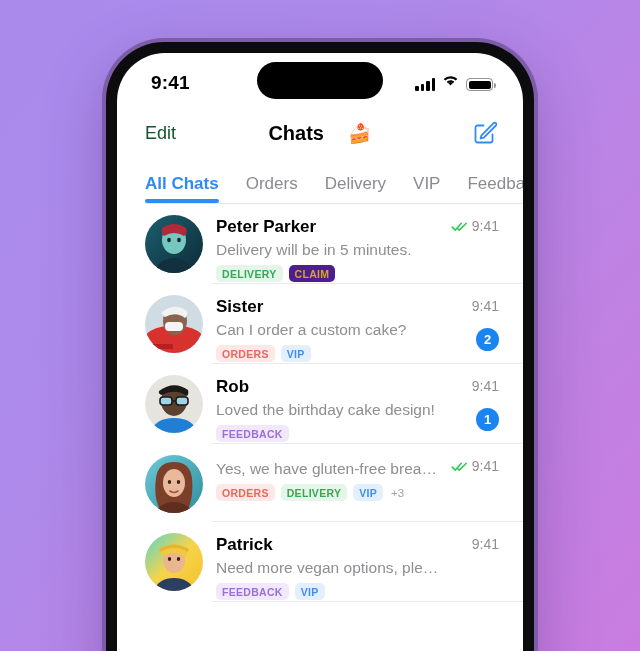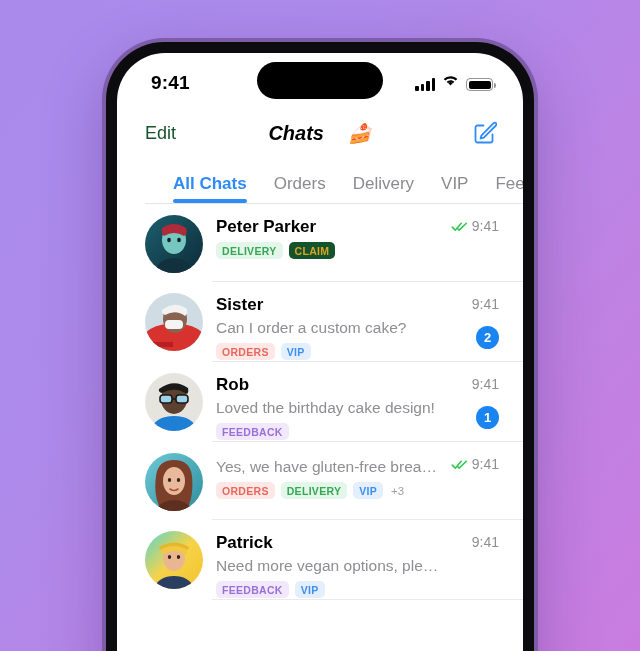--- a/index.html
+++ b/index.html
@@ -110,21 +110,20 @@
   #nav-title {
     font-size: 20px;
     font-weight: bold;
     color: #000;
     display: flex;
     align-items: center;
     gap: 24px;
     position: absolute;
     left: 50%;
     transform: translateX(-50%);
-    font-style: italic;
   }
   #cake-icon { font-size: 19px; }
   #compose-button { width: 26px; height: 26px; display: block; }
 
   
   #tab-bar {
     display: flex;
     align-items: flex-end;
     gap: 27px;
     padding: 8px 0 0 28px;
@@ -133,21 +132,21 @@
     position: relative;
     white-space: nowrap;
   }
   .tab {
     font-size: 17px;
     color: #8b8b90;
     padding-bottom: 9px;
     position: relative;
     flex: none;
   }
-  .tab.active { color: #2f8bf5; font-weight: bold; margin-left: 28px; }
+  .tab.active { color: #2f8bf5; font-weight: bold; }
   .tab.active::after {
     content: "";
     position: absolute;
     left: 0; right: 0; bottom: 0;
     height: 4px; border-radius: 2px;
     background: #2f8bf5;
   }
   #tab-divider {
     height: 1px;
     background: #e6e6ea;
@@ -201,21 +200,21 @@
   .tag-row { display: flex; align-items: center; gap: 6px; margin-top: 5px; flex-wrap: nowrap; }
   .tag {
     font-size: 10.5px;
     font-weight: bold;
     letter-spacing: .3px;
     padding: 2.5px 6px;
     border-radius: 5px;
     flex: none;
   }
   .tag-DELIVERY { color: #34a853; background: #e4f6e9; }
-  .tag-CLAIM    { color: #d9a520; background: #14532d; text-align: center; }
+  .tag-CLAIM    { color: #d9a520; background: #4c1d95; text-align: center; }
   .tag-ORDERS   { color: #e8685c; background: #fde8e7; }
   .tag-VIP      { color: #3d8ef0; background: #e3effd; }
   .tag-FEEDBACK { color: #9a6fd6; background: #f1e9fb; }
   .tag-more { font-size: 11.5px; color: #a0a0a6; font-weight: normal; padding: 2.5px 2px; flex: none; }
 
   .chat-meta {
     flex: none;
     margin-left: 8px;
     display: flex;
     flex-direction: column;
@@ -307,20 +306,21 @@
                 <rect width="58" height="58" fill="url(#pp)"></rect>
                 <ellipse cx="29" cy="25" rx="12" ry="14" fill="#76c7c0"></ellipse>
                 <path d="M17 13q12-8 24 0 2 6-2 8-10-6-20 0-3-3-2-8z" fill="#b02b3a"></path>
                 <path d="M9 58q4-14 20-15 16 1 20 15z" fill="#12313e"></path>
                 <ellipse cx="24" cy="25" rx="1.8" ry="2.2" fill="#0b2028"></ellipse>
                 <ellipse cx="34" cy="25" rx="1.8" ry="2.2" fill="#0b2028"></ellipse>
               </svg>
             </div>
     <div class="chat-main">
       <div class="chat-name">Peter Parker</div>
+      <div class="chat-preview">Delivery will be in 5 minutes.</div>
       <div class="tag-row">
                 <span class="tag tag-DELIVERY">DELIVERY</span>
                 <span class="tag tag-CLAIM">CLAIM</span>
               </div>
     </div>
     <div class="chat-meta">
       <div class="meta-top">
         <svg class="read-check" viewBox="0 0 20 12" fill="none" stroke="#34c759" stroke-width="1.9" stroke-linecap="round" stroke-linejoin="round">
                   <path d="M1.5 6.8 5 10.3 12 2.2"></path>
                   <path d="M8 8.6l1.6 1.7L18 2.2"></path>

